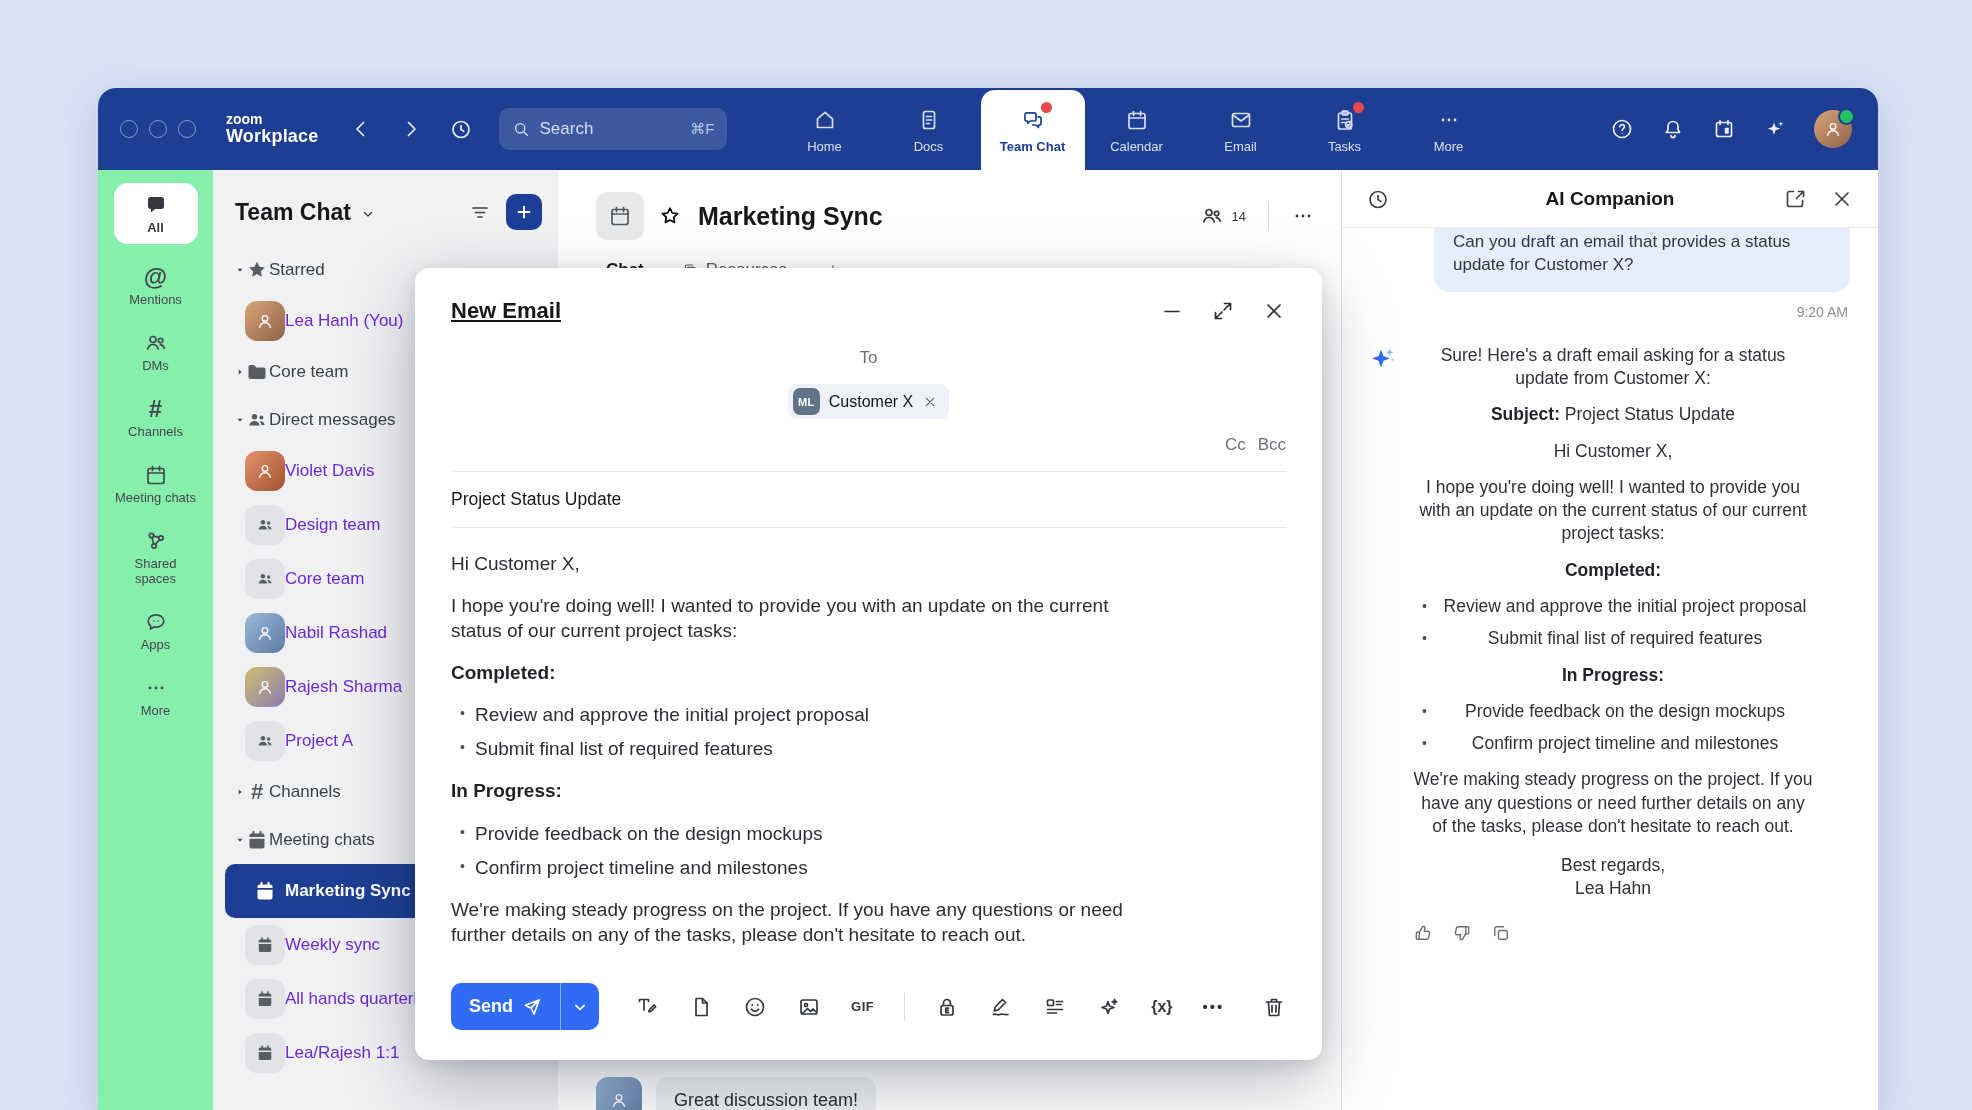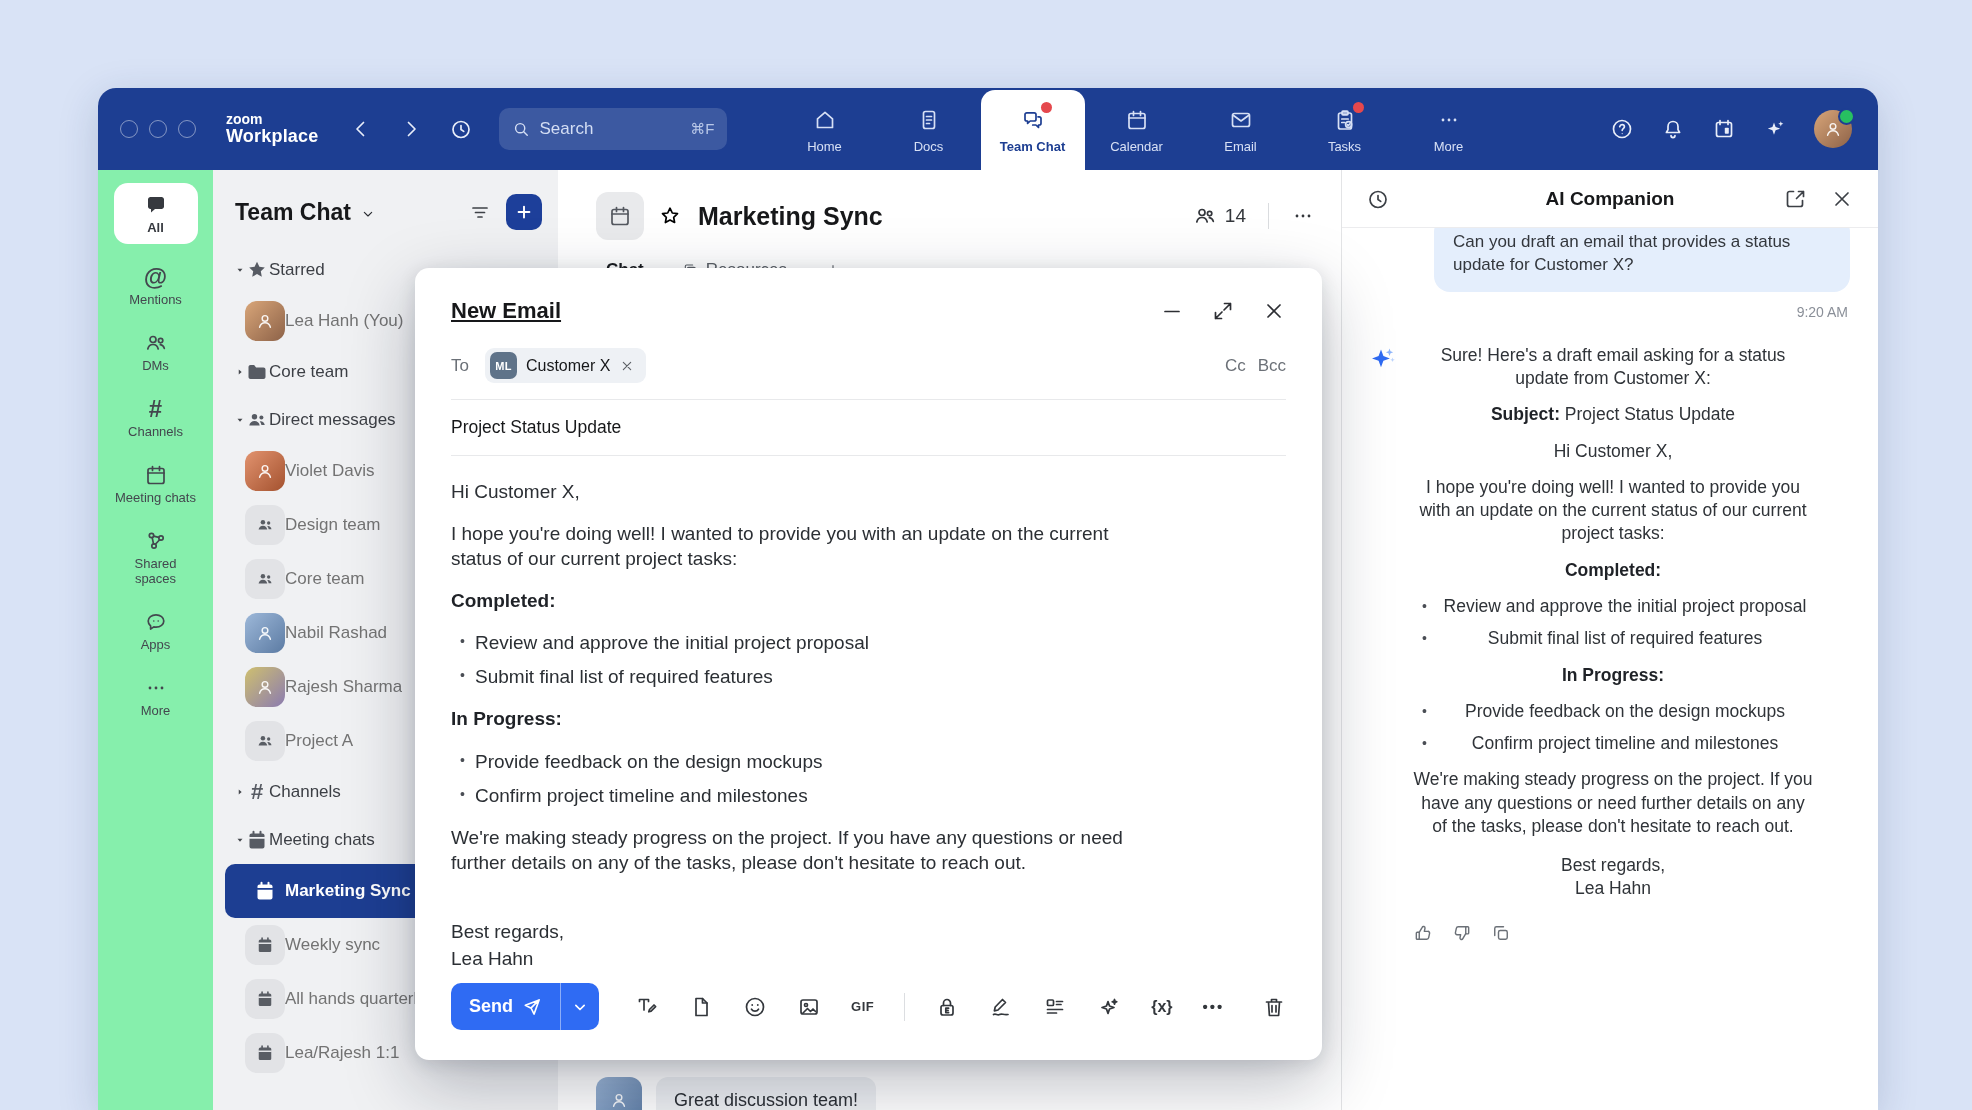--- a/index.html
+++ b/index.html
@@ -62,21 +62,21 @@
   .sb-head{display:flex;align-items:center;padding:24px 16px 16px 22px;gap:9px;}
   .sb-title{font-size:23px;font-weight:700;color:#17181a;}
   .sb-caret{color:#2b2e33;margin-top:3px;}
   .sb-tools{margin-left:auto;display:flex;align-items:center;gap:14px;}
   .filterbtn{background:none;border:none;color:#3e4247;padding:0;cursor:pointer;display:flex;}
   .plusbtn{width:36px;height:36px;border-radius:10px;background:#1d3f9a;border:none;color:#fff;
     display:flex;align-items:center;justify-content:center;cursor:pointer;}
   .sb-list{flex:1;overflow:hidden;padding:0 0 0 0;}
   .sb-row{display:flex;align-items:center;gap:0;cursor:pointer;margin:0 12px;padding:0 6px;border-radius:10px;}
   .sb-row.section{height:48px;padding-left:10px;color:#303338;}
-  .sb-row.child{height:54px;padding-left:20px;color:#737373;}
+  .sb-row.child{height:54px;padding-left:20px;color:#6d28d9;}
   .sb-row .lbl{font-size:17px;white-space:nowrap;overflow:hidden;}
   .sb-row.section .lbl{color:#3c3f45;}
   .caret-ic{color:#45484d;flex:0 0 10px;}
   .s-ic{color:#575b63;display:flex;width:24px;justify-content:center;}
   .av{width:40px;height:40px;border-radius:12px;display:flex;align-items:center;justify-content:center;flex:0 0 40px;}
   .gico{width:40px;height:40px;border-radius:12px;background:#e2e3e6;color:#595d64;
     display:flex;align-items:center;justify-content:center;flex:0 0 40px;}
   .g1{background:linear-gradient(135deg,#d9a679,#8d6248);}
   .g2{background:linear-gradient(135deg,#e2936f,#a4522f);}
   .g3{background:linear-gradient(135deg,#9db8d9,#5c7ba3);}
@@ -86,21 +86,21 @@
   .sb-row.sel .s-ic{color:#fff;}
   .sb-row.child .s-ic{width:40px;}
   
   .chat{flex:1;background:#fff;position:relative;min-width:0;}
   .chat-head{display:flex;align-items:center;padding:22px 26px 0 38px;gap:14px;}
   .c-iconbox{width:48px;height:48px;border-radius:12px;background:#e9eaec;color:#54585f;
     display:flex;align-items:center;justify-content:center;}
   .c-star{color:#34373c;display:flex;}
   .c-title{font-size:25px;font-weight:700;color:#17181a;margin-left:2px;}
   .c-right{margin-left:auto;display:flex;align-items:center;gap:22px;color:#34373c;}
-  .c-members{display:flex;align-items:center;gap:8px;font-size:19px;}
+  .c-members{display:flex;align-items:center;gap:8px;font-size:13px;}
   .c-vdiv{width:1px;height:26px;background:#dadcdf;}
   .chat-tabs{display:flex;align-items:center;gap:38px;padding:20px 0 0 48px;font-size:17px;color:#5b6066;}
   .ctab{display:flex;align-items:center;gap:8px;background:none;border:none;font-size:17px;
     color:#5b6066;font-family:inherit;cursor:pointer;padding:0;}
   .ctab.active{color:#1a1c1f;font-weight:700;}
   .chat-msg{position:absolute;left:38px;bottom:-14px;display:flex;gap:14px;align-items:flex-start;}
   .msg-av{width:46px;height:46px;border-radius:12px;flex:0 0 46px;display:flex;align-items:center;justify-content:center;}
   .msg-bubble{background:#eef0f3;border-radius:12px;padding:13px 18px;font-size:18px;color:#2b2f34;white-space:nowrap;}
   
   .ai{width:536px;flex:0 0 536px;border-left:1px solid #e3e4e6;background:#fff;display:flex;flex-direction:column;min-width:0;}
@@ -126,21 +126,21 @@
   .iconbtn{background:none;border:none;padding:0;color:inherit;display:flex;cursor:pointer;}
   
   .modal{
     position:absolute;left:415px;top:268px;width:907px;height:792px;background:#fff;
     border-radius:14px;box-shadow:0 24px 70px rgba(15,23,42,.28), 0 4px 18px rgba(15,23,42,.12);
     display:flex;flex-direction:column;z-index:10;
   }
   .m-head{display:flex;align-items:center;padding:30px 36px 18px;}
   .m-title{font-size:22px;font-weight:700;color:#17181a;text-decoration:underline;}
   .m-ctrls{margin-left:auto;display:flex;gap:27px;color:#2c2e33;}
-  .m-to{display:flex;align-items:center;padding:6px 36px 16px;gap:16px;color:#6b7077;font-size:17px;}
+  .m-to{display:flex;align-items:center;padding:6px 36px 16px;gap:16px;color:#6b7077;font-size:17px;flex-direction:column;}
   .chip{display:flex;align-items:center;gap:9px;background:#eef1f5;border-radius:9px;padding:4px 11px 4px 5px;}
   .chip-av{width:27px;height:27px;border-radius:7px;background:#5f7389;color:#fff;font-size:11px;
     font-weight:700;display:flex;align-items:center;justify-content:center;letter-spacing:.3px;}
   .chip-name{color:#17181a;font-size:16px;}
   .chip-x{background:none;border:none;color:#5c6066;display:flex;padding:0;cursor:pointer;}
   .ccbcc{margin-left:auto;display:flex;gap:12px;}
   .ccbcc button{background:none;border:none;color:#6b7077;font-size:17px;font-family:inherit;cursor:pointer;padding:0;}
   .m-div{height:1px;background:#e8e9eb;margin:0 36px;}
   .m-subject{padding:17px 36px;font-size:17.5px;color:#17181a;}
   .m-body{flex:1;overflow:hidden;padding:6px 36px 0;font-size:19px;color:#2b2f34;line-height:1.32;}

